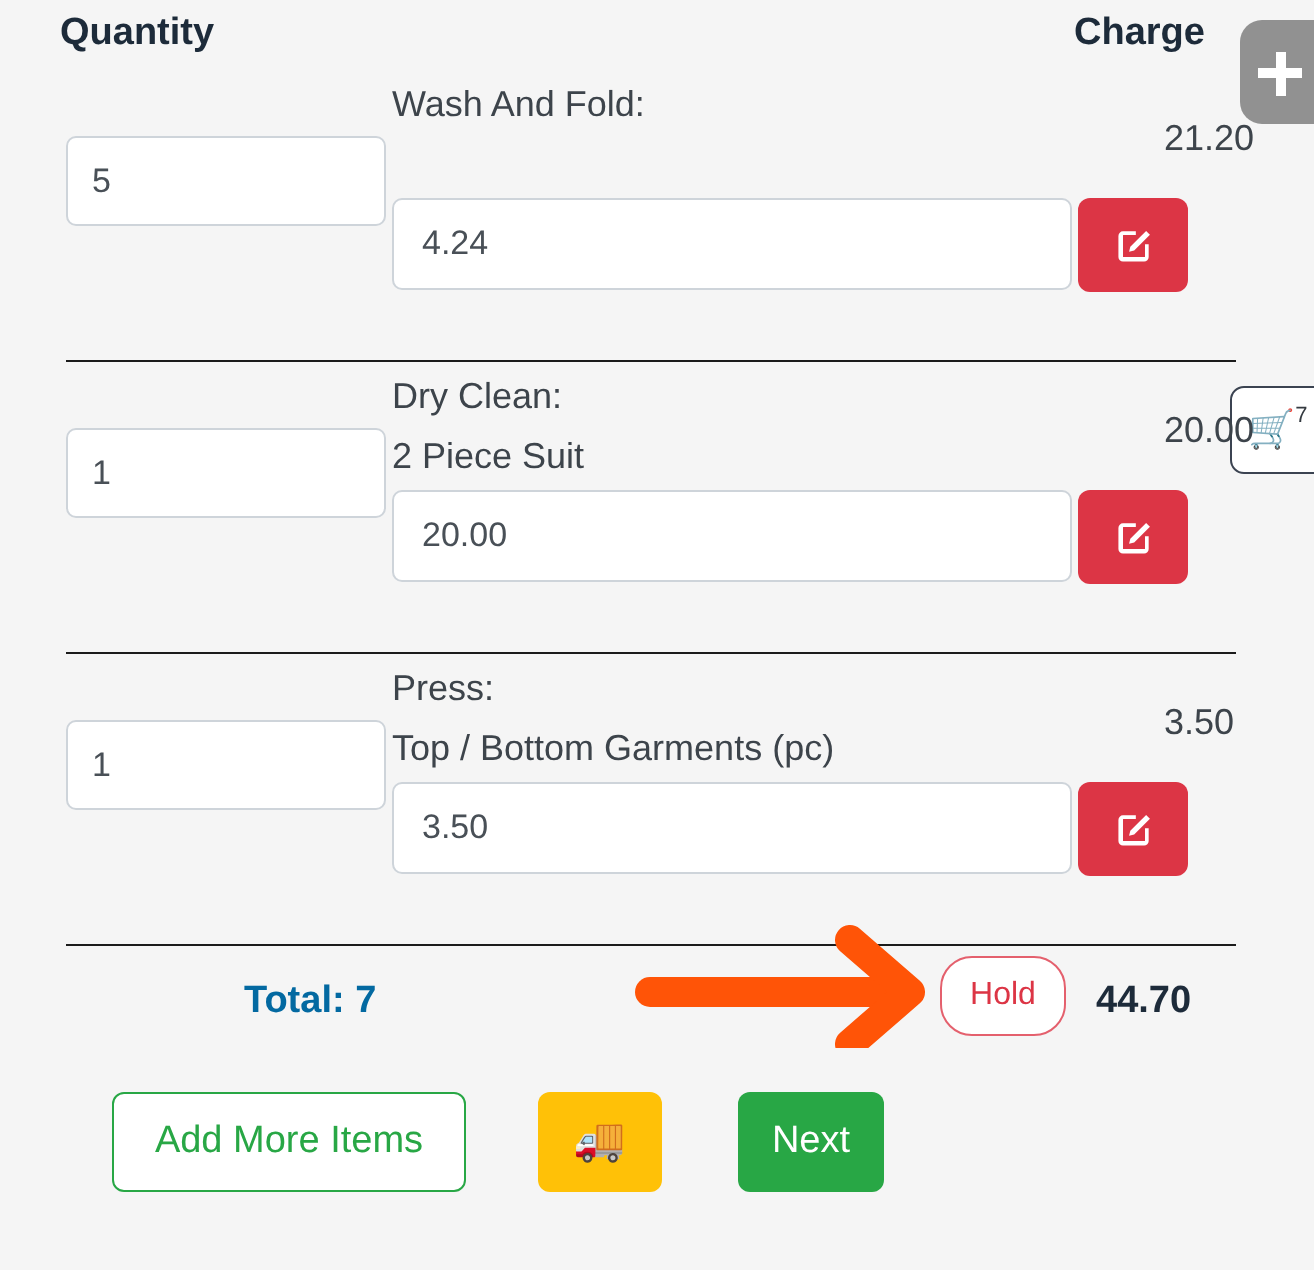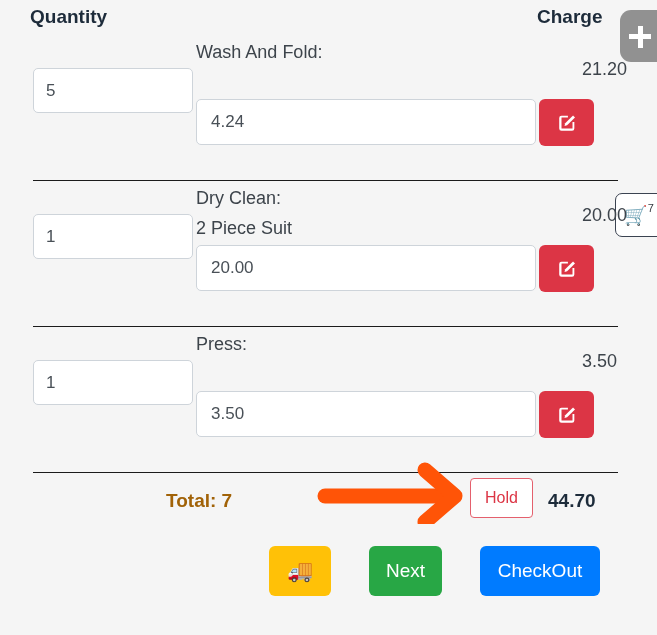--- a/index.html
+++ b/index.html
@@ -202,33 +202,32 @@
     height: 62px;
   }
   .totals-row .row-divider { top: 4px; }
 
   .total-label {
     position: absolute;
     left: 122px;
     top: 22px;
     font-size: 19px;
     font-weight: bold;
-    color: #a16207;
-    white-space: nowrap;
-    margin-left: 44px;
+    color: #0369a1;
+    white-space: nowrap;
   }
   .hold-btn {
     position: absolute;
     left: 470px;
     top: 10px;
     width: 63px;
     height: 40px;
     background: #ffffff;
     border: 1px solid #e4606d;
-    border-radius: 4px;
+    border-radius: 16px;
     color: #dc3545;
     font-family: "Liberation Sans", sans-serif;
     font-size: 16px;
     cursor: pointer;
     padding: 0;
   }
   .grand-total {
     position: absolute;
     left: 548px;
     top: 22px;
@@ -350,20 +349,21 @@
       <path d="M3.5 6.5 A2.5 2.5 0 0 1 6 4 h7 v2 H6.2 a0.2 0.2 0 0 0 -0.2 0.2 v11.6 a0.2 0.2 0 0 0 0.2 0.2 h11.6 a0.2 0.2 0 0 0 0.2 -0.2 V11 h2 v7 a2.5 2.5 0 0 1 -2.5 2.5 H6 A2.5 2.5 0 0 1 3.5 18 Z" fill="#ffffff"></path>
       <path d="M10 12.4 L18.6 3.8 l2.1 2.1 L12.1 14.5 l-2.8 0.7 Z" fill="#ffffff"></path>
     </svg>
   </button>
 </div>
 
 <div class="item-row r2">
   <div class="row-divider"></div>
   <input class="qty-input" type="text" value="1" style="">
   <span class="item-name-l1">Press:</span>
+  <span class="item-name-l2">Top / Bottom Garments (pc)</span>
   <input class="price-input" type="text" value="3.50" style="">
   <span class="charge-amount">3.50</span>
   <button class="edit-btn">
     <svg width="22" height="22" viewBox="0 0 24 24">
       <path d="M3.5 6.5 A2.5 2.5 0 0 1 6 4 h7 v2 H6.2 a0.2 0.2 0 0 0 -0.2 0.2 v11.6 a0.2 0.2 0 0 0 0.2 0.2 h11.6 a0.2 0.2 0 0 0 0.2 -0.2 V11 h2 v7 a2.5 2.5 0 0 1 -2.5 2.5 H6 A2.5 2.5 0 0 1 3.5 18 Z" fill="#ffffff"></path>
       <path d="M10 12.4 L18.6 3.8 l2.1 2.1 L12.1 14.5 l-2.8 0.7 Z" fill="#ffffff"></path>
     </svg>
   </button>
 </div>
 
@@ -375,16 +375,16 @@
 </div>
 
 <svg class="arrow-annotation" viewBox="0 0 165 62">
   <g fill="none" stroke="#FF5407" stroke-width="15" stroke-linecap="round" stroke-linejoin="round">
     <line x1="12" y1="34" x2="140" y2="34"></line>
     <polyline points="112,8 142,34 112,60"></polyline>
   </g>
 </svg>
 
 <div class="actions">
+  <button class="btn-base btn-add-more">Add More Items</button>
   <button class="btn-base btn-truck">🚚</button>
   <button class="btn-base btn-next">Next</button>
-  <button class="btn-base btn-checkout">CheckOut</button>
 </div>
 
 </body></html>

